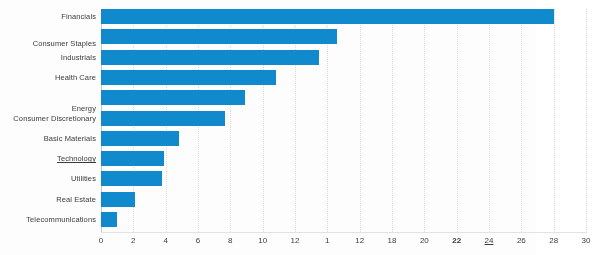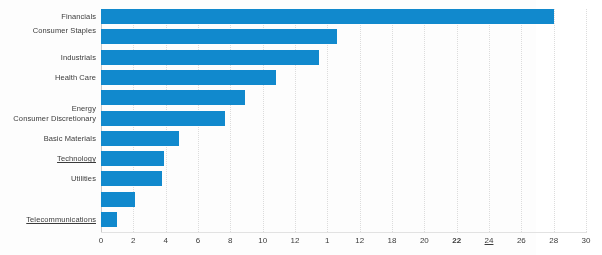--- a/index.html
+++ b/index.html
@@ -176,29 +176,30 @@
         <div class="bar-row" style="top: 203px; width: 485px; height: 15px;">
           <div class="bar" title="Telecommunications: 1" style="width: 16.1667px; background-color: rgb(17, 137, 205);"></div>
         </div>
       </div>
   </div>
 
   <div id="x-axis-line"></div>
 
   <div id="category-labels">
       <div class="cat-label" style="top: 0px;">Financials</div>
-      <div class="cat-label" style="top: 14px; margin-left: 24px;">Consumer Staples</div>
+      <div class="cat-label" style="top: 27px; margin-left: 24px;">Consumer Staples</div>
       <div class="cat-label" style="top: 40.6px; margin-left: 12px;">Industrials</div>
       <div class="cat-label" style="top: 60.9px;">Health Care</div>
       <div class="cat-label" style="top: 92px; padding-left: 6px;">Energy</div>
       <div class="cat-label" style="top: 121.8px;">Basic Materials</div>
       <div class="cat-label" style="top: 101.5px;">Consumer Discretionary</div>
       <div class="cat-label" style="top: 142.1px; text-decoration: underline;">Technology</div>
       <div class="cat-label" style="top: 162.4px;">Utilities</div>
-      <div class="cat-label" style="top: 203px; text-decoration: underline;">Telecommunications</div>
+      <div class="cat-label" style="top: 182.7px;">Real Estate</div>
+      <div class="cat-label" style="top: 203px;">Telecommunications</div>
     </div>
 
   <div id="x-tick-labels">
       <div class="tick-label" style="left: 0px;">0</div>
       <div class="tick-label" style="left: 32.3333px;">2</div>
       <div class="tick-label" style="left: 64.6667px;">4</div>
       <div class="tick-label" style="left: 97px;">6</div>
       <div class="tick-label" style="left: 129.333px;">8</div>
       <div class="tick-label" style="left: 161.667px;">10</div>
       <div class="tick-label" style="left: 194px;">12</div>

